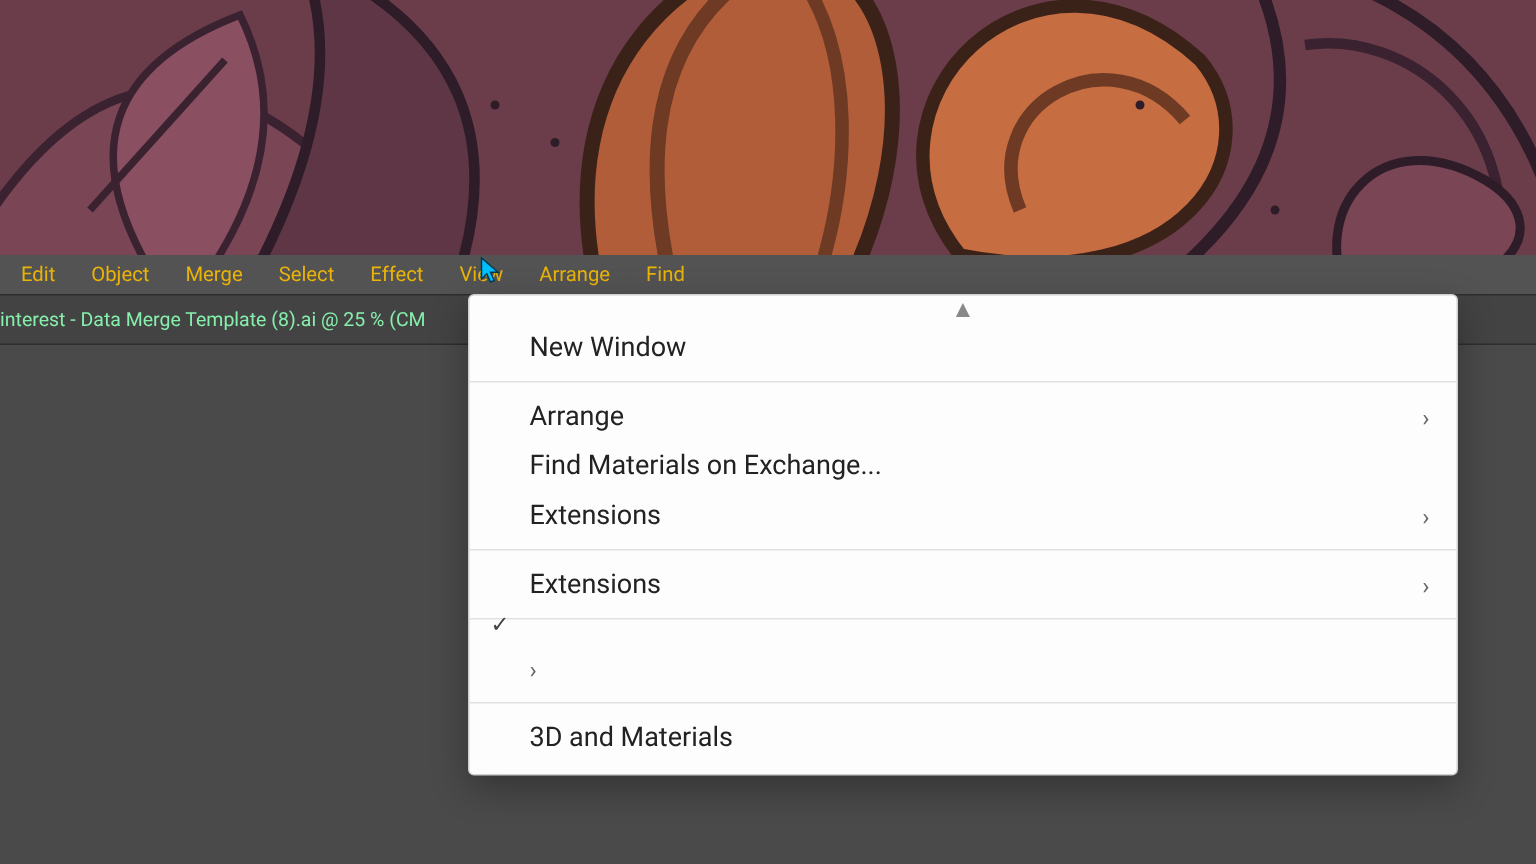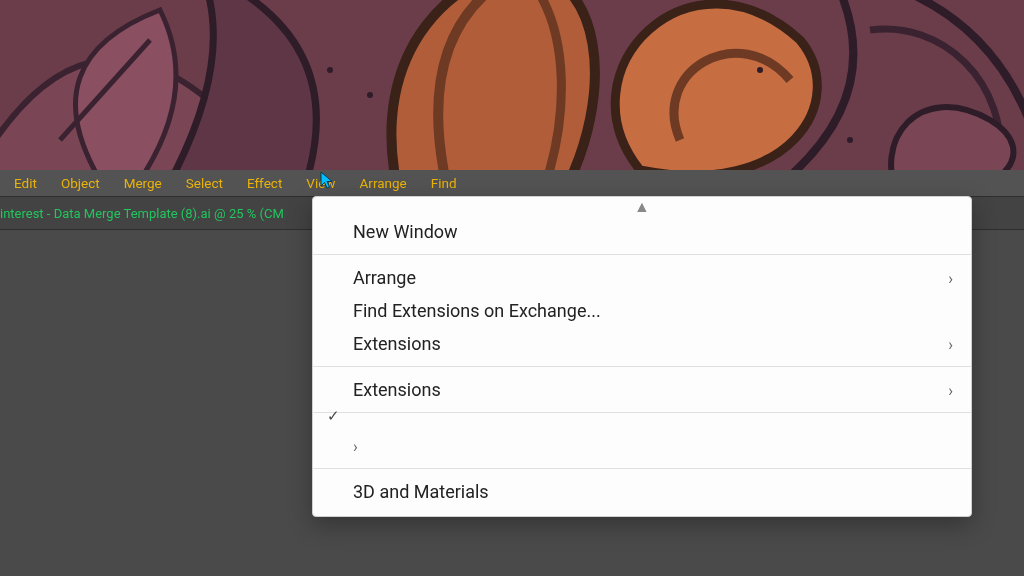--- a/index.html
+++ b/index.html
@@ -48,21 +48,21 @@
     position: absolute;
     top: 196px; left: 0; right: 0;
     height: 34px;
     background: #434343;
     border-top: 1px solid #2e2e2e;
     border-bottom: 1px solid #2e2e2e;
     display: flex;
     align-items: center;
   }
   .tab {
-    color: #22c55e;
+    color: #86efac;
     font-size: 13px;
     padding: 0 10px 0 0;
     white-space: nowrap;
     overflow: hidden;
   }
   .workspace {
     position: absolute;
     top: 230px; left: 0; right: 0; bottom: 0;
     background: #4a4a4a;
   }
@@ -164,21 +164,21 @@
   <div id="dd-items">
       <div class="dropdown-item">
         <span class="label">New Window</span>
       </div>
       <div class="dropdown-sep"></div>
       <div class="dropdown-item">
         <span class="label">Arrange</span>
         <span class="chev">›</span>
       </div>
       <div class="dropdown-item">
-        <span class="label">Find Extensions on Exchange...</span>
+        <span class="label">Find Materials on Exchange...</span>
       </div>
       <div class="dropdown-item">
         <span class="label">Extensions</span>
         <span class="chev">›</span>
       </div>
       <div class="dropdown-sep"></div>
       <div class="dropdown-item">
         <span class="label">Extensions</span>
         <span class="chev">›</span>
       </div>

